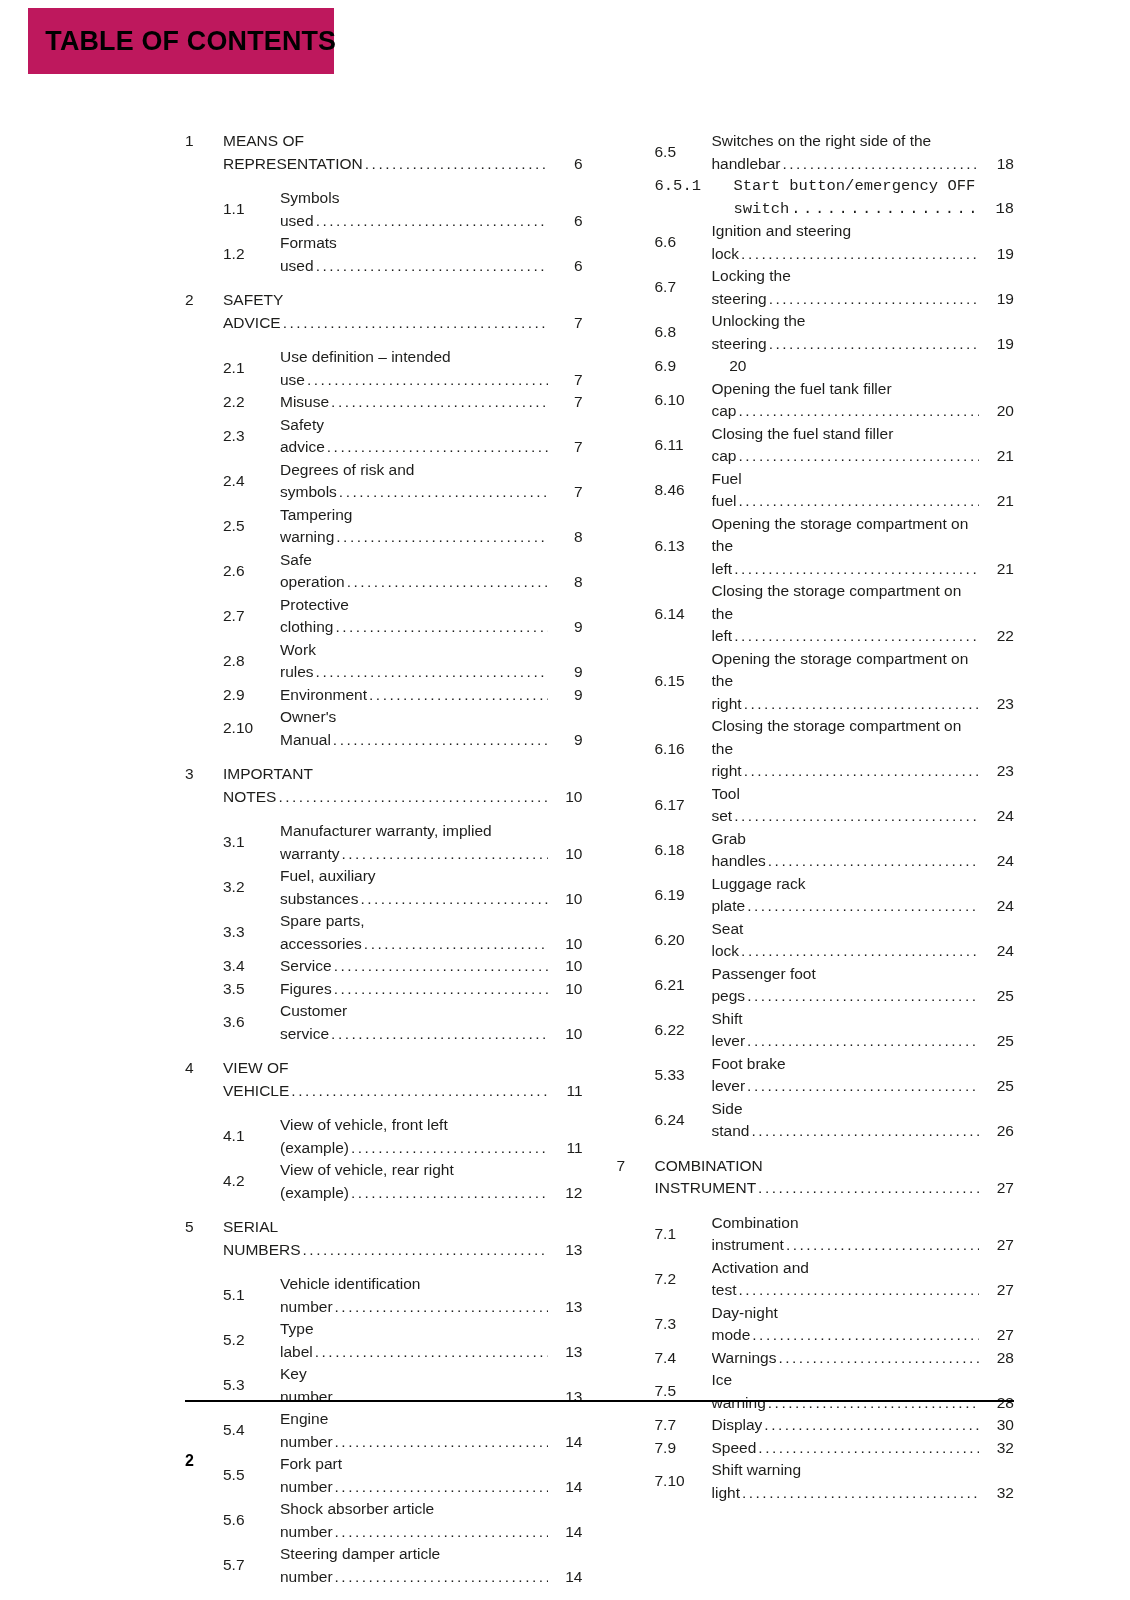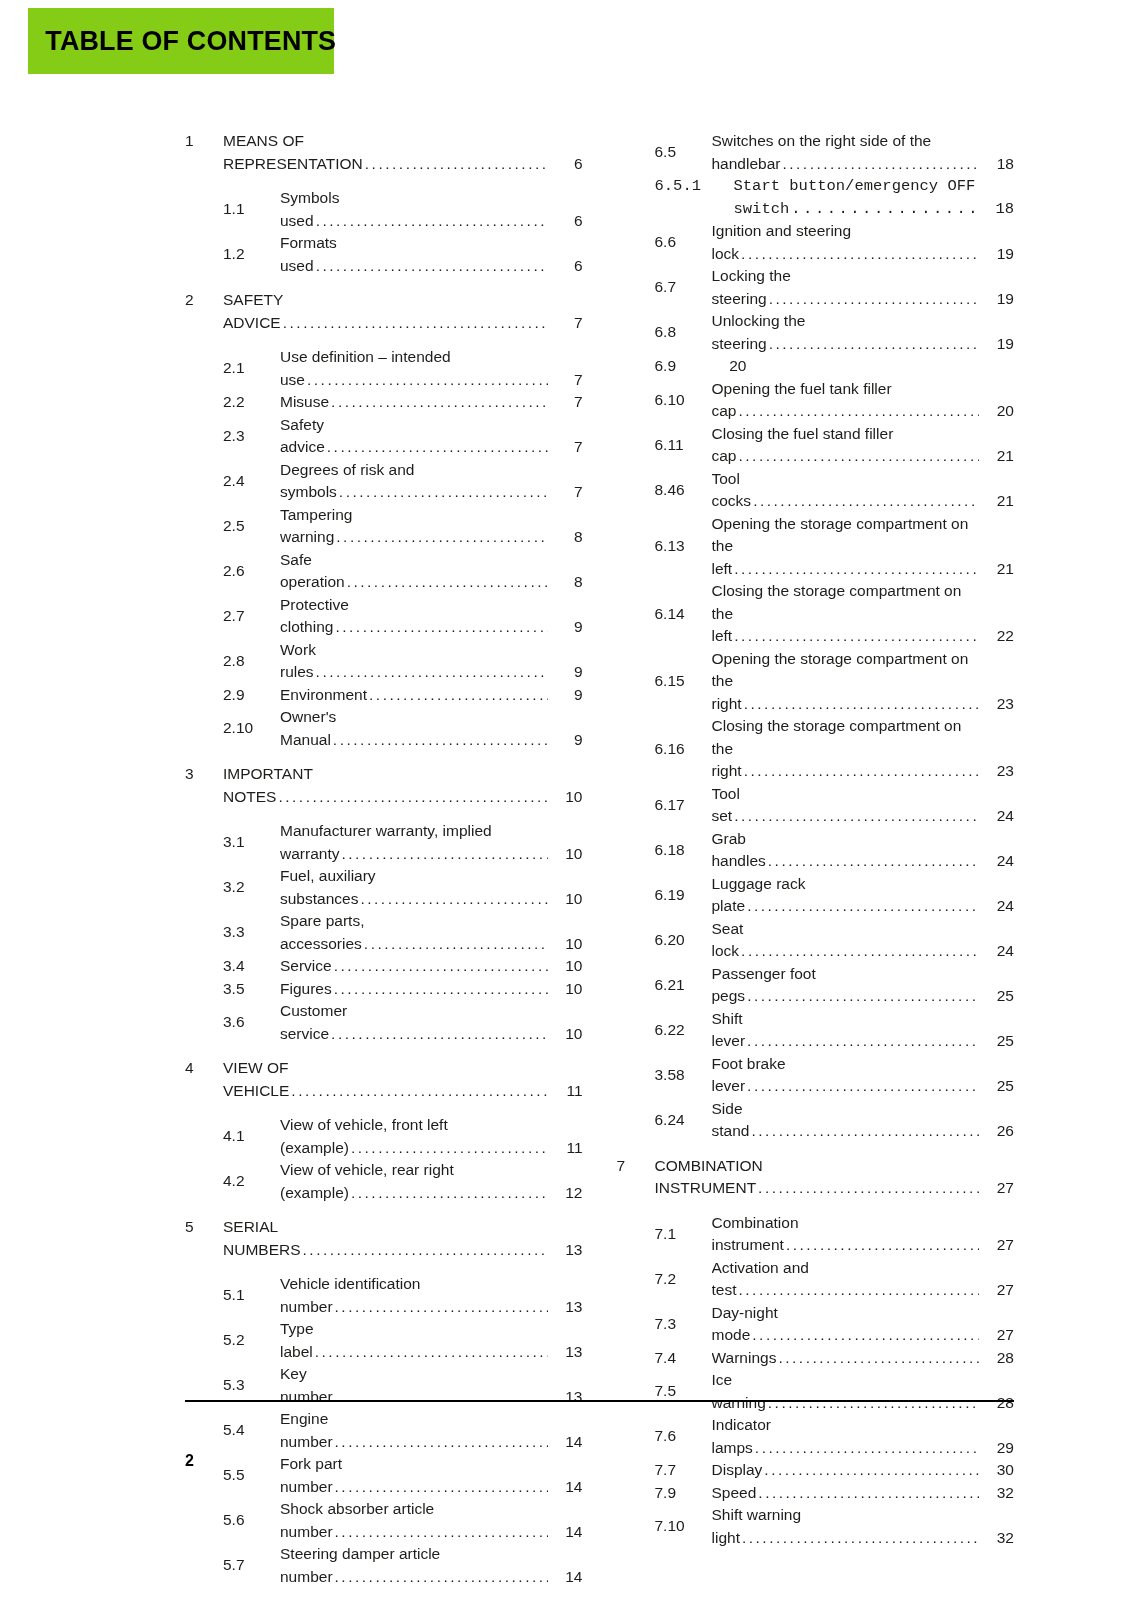--- a/index.html
+++ b/index.html
@@ -14,21 +14,21 @@
     font-family: "Liberation Sans", sans-serif;
     color: #1d1d1b;
     overflow: hidden;
   }
   .header-box {
     position: absolute;
     left: 28px;
     top: 8px;
     width: 306px;
     height: 66px;
-    background: #84cc16;
+    background: #be185d;
     display: flex;
     align-items: center;
   }
   .header-title {
     font-size: 28px;
     font-weight: 700;
     color: #000000;
     padding-left: 18px;
     letter-spacing: 0.2px;
     transform: scaleX(0.96);
@@ -304,21 +304,21 @@
         <span class="title">Opening the fuel tank filler cap</span>
         <span class="page">20</span>
       </div>
       <div class="row l2">
         <span class="num">6.11</span>
         <span class="title">Closing the fuel stand filler cap</span>
         <span class="page">21</span>
       </div>
       <div class="row l2">
         <span class="num">8.46</span>
-        <span class="title">Tool cocks</span>
+        <span class="title">Fuel fuel</span>
         <span class="page">21</span>
       </div>
       <div class="row l2">
         <span class="num">6.13</span>
         <span class="title">Opening the storage compartment on the left</span>
         <span class="page">21</span>
       </div>
       <div class="row l2">
         <span class="num">6.14</span>
         <span class="title">Closing the storage compartment on the left</span>
@@ -358,21 +358,21 @@
         <span class="num">6.21</span>
         <span class="title">Passenger foot pegs</span>
         <span class="page">25</span>
       </div>
       <div class="row l2">
         <span class="num">6.22</span>
         <span class="title">Shift lever</span>
         <span class="page">25</span>
       </div>
       <div class="row l2">
-        <span class="num">3.58</span>
+        <span class="num">5.33</span>
         <span class="title">Foot brake lever</span>
         <span class="page">25</span>
       </div>
       <div class="row l2">
         <span class="num">6.24</span>
         <span class="title">Side stand</span>
         <span class="page">26</span>
       </div>
       <div class="row l1">
         <span class="num">7</span>
@@ -396,25 +396,20 @@
       </div>
       <div class="row l2">
         <span class="num">7.4</span>
         <span class="title">Warnings</span>
         <span class="page">28</span>
       </div>
       <div class="row l2">
         <span class="num">7.5</span>
         <span class="title">Ice warning</span>
         <span class="page">28</span>
-      </div>
-      <div class="row l2">
-        <span class="num">7.6</span>
-        <span class="title">Indicator lamps</span>
-        <span class="page">29</span>
       </div>
       <div class="row l2">
         <span class="num">7.7</span>
         <span class="title">Display</span>
         <span class="page">30</span>
       </div>
       <div class="row l2">
         <span class="num">7.9</span>
         <span class="title">Speed</span>
         <span class="page">32</span>

